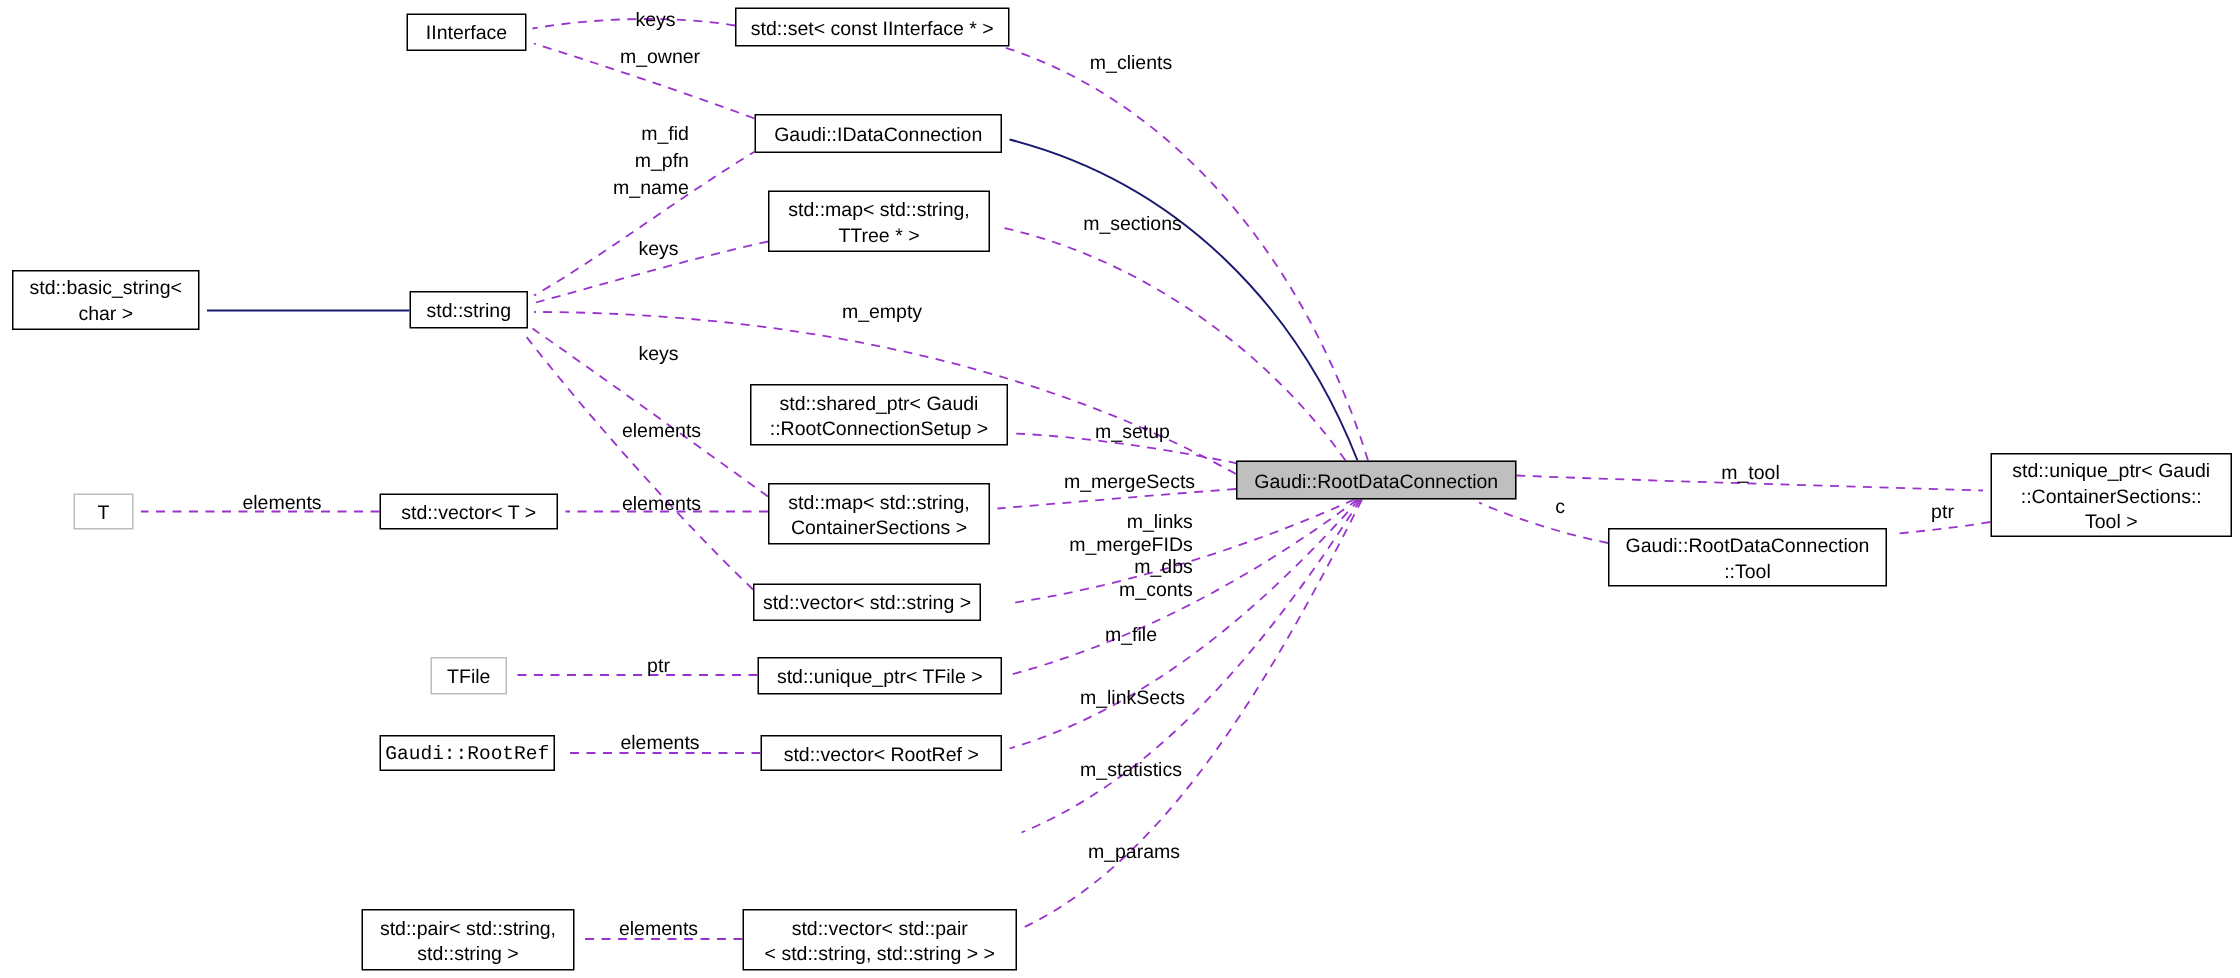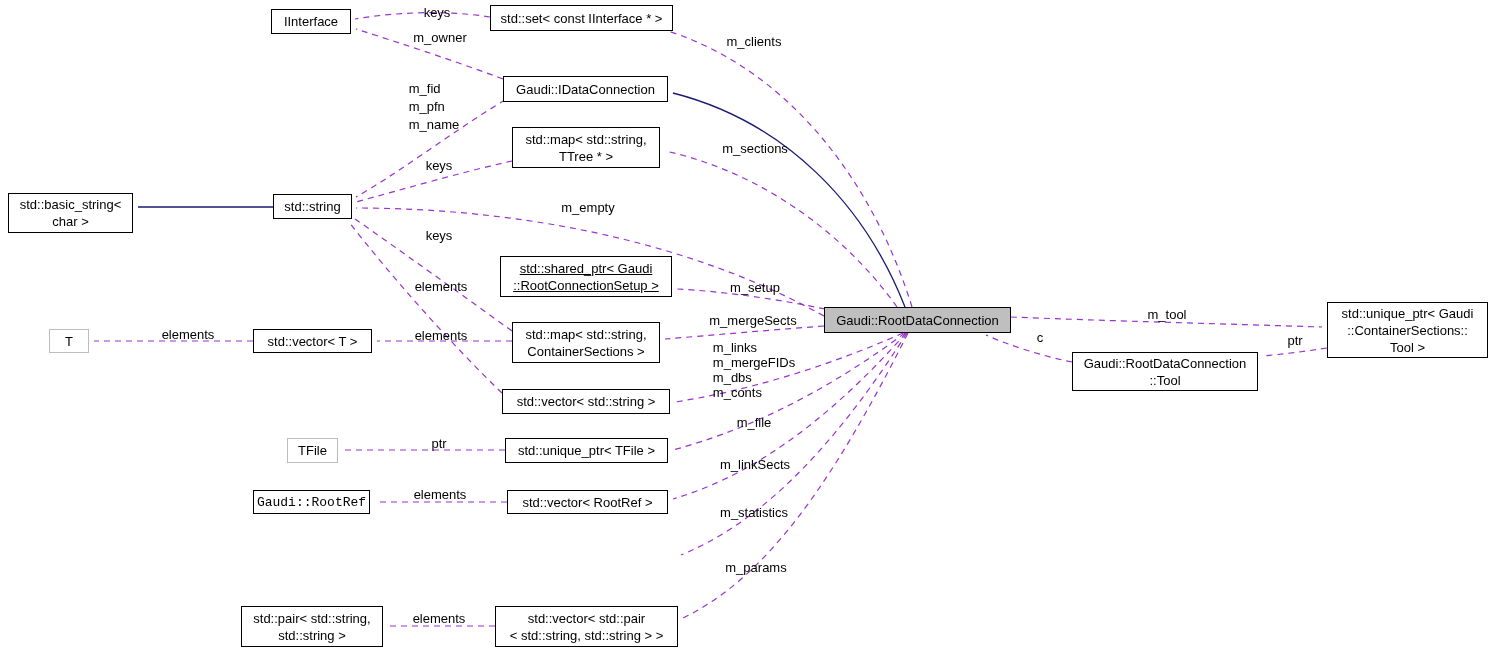--- a/index.html
+++ b/index.html
@@ -19,21 +19,21 @@
     display:flex;flex-direction:column;align-items:center;justify-content:center;
     background:var(--node_fill,#fff);
     border:1.4px solid var(--node_border,#000);
     line-height:17px;white-space:nowrap;text-align:center;
     box-sizing:border-box;
   }
   .node.gray{border:1.2px solid var(--muted_border,#bdbdbd);}
   .node.center{background:var(--center_fill,#bfbfbf);}
   .elabel{
     position:absolute;transform:translateX(-50%);
-    white-space:nowrap;text-align:left;line-height:18px;
+    white-space:nowrap;text-align:right;line-height:18px;
   }
   .elabel.tight{line-height:15px;}
   .node span,.elabel span{display:block;}
 </style>
 </head>
 <body>
 
 <div class="canvas">
 
   <svg class="edges" width="1493" height="652" viewBox="0 0 1493 652">
@@ -80,42 +80,42 @@
   <div class="node" style="left:490px;top:5px;width:183px;height:26px;">
       <span>std::set&lt; const IInterface * &gt;</span>
     </div>
   <div class="node" style="left:503px;top:76px;width:165px;height:26px;">
       <span>Gaudi::IDataConnection</span>
     </div>
   <div class="node" style="left:512px;top:127px;width:148px;height:41px;">
       <span>std::map&lt; std::string,</span>
       <span>TTree * &gt;</span>
     </div>
-  <div class="node" style="left:8px;top:193px;width:125px;height:40px;">
+  <div class="node" style="left:8px;top:180px;width:125px;height:40px;">
       <span>std::basic_string&lt;</span>
       <span>char &gt;</span>
     </div>
   <div class="node" style="left:273px;top:194px;width:79px;height:25px;">
       <span>std::string</span>
     </div>
-  <div class="node" style="left:500px;top:256px;width:172px;height:41px;text-decoration:underline;">
+  <div class="node" style="left:500px;top:256px;width:172px;height:41px;">
       <span>std::shared_ptr&lt; Gaudi</span>
       <span>::RootConnectionSetup &gt;</span>
     </div>
   <div class="node gray" style="left:49px;top:329px;width:40px;height:24px;">
       <span>T</span>
     </div>
   <div class="node" style="left:253px;top:329px;width:119px;height:24px;">
       <span>std::vector&lt; T &gt;</span>
     </div>
   <div class="node" style="left:512px;top:322px;width:148px;height:41px;">
       <span>std::map&lt; std::string,</span>
       <span>ContainerSections &gt;</span>
     </div>
-  <div class="node" style="left:502px;top:389px;width:168px;height:25px;">
+  <div class="node" style="left:502px;top:389px;width:152px;height:25px;">
       <span>std::vector&lt; std::string &gt;</span>
     </div>
   <div class="node gray" style="left:287px;top:438px;width:51px;height:25px;">
       <span>TFile</span>
     </div>
   <div class="node" style="left:505px;top:438px;width:163px;height:25px;">
       <span>std::unique_ptr&lt; TFile &gt;</span>
     </div>
   <div class="node" style="left:253px;top:490px;width:117px;height:24px;font-family:Liberation Mono, monospace;">
       <span>Gaudi::RootRef</span>

